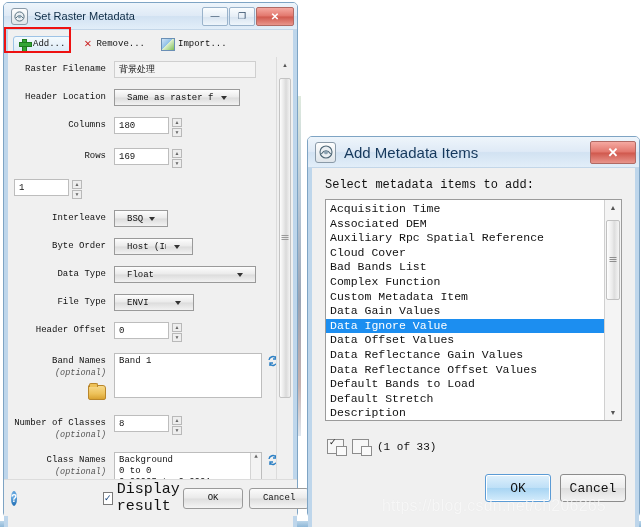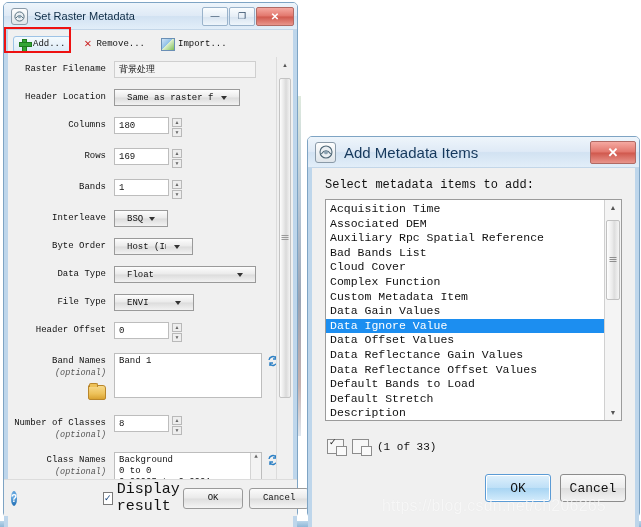--- a/index.html
+++ b/index.html
@@ -382,21 +382,20 @@
           <div class="fld">
             <div class="txtbox sm">169</div>
             <span class="spin">
                 <i>▲</i>
                 <i>▼</i>
               </span>
           </div>
         </div>
 
         <div class="frow">
-          <div class="lbl">Bands</div>
           <div class="fld">
             <div class="txtbox sm">1</div>
             <span class="spin">
                 <i>▲</i>
                 <i>▼</i>
               </span>
           </div>
         </div>
 
         <div class="frow">
@@ -561,22 +560,22 @@
 
   <div class="frame">
     <div class="d2body">
       <div class="d2prompt">Select metadata items to add:</div>
 
       <div class="listbox">
         <div class="litems">
           <div class="li">Acquisition Time</div>
           <div class="li">Associated DEM</div>
           <div class="li">Auxiliary Rpc Spatial Reference</div>
+          <div class="li">Cloud Cover</div>
           <div class="li">Bad Bands List</div>
-          <div class="li">Cloud Cover</div>
           <div class="li">Complex Function</div>
           <div class="li">Custom Metadata Item</div>
           <div class="li">Data Gain Values</div>
           <div class="li sel">Data Ignore Value</div>
           <div class="li">Data Offset Values</div>
           <div class="li">Data Reflectance Gain Values</div>
           <div class="li">Data Reflectance Offset Values</div>
           <div class="li">Default Bands to Load</div>
           <div class="li">Default Stretch</div>
           <div class="li">Description</div>

